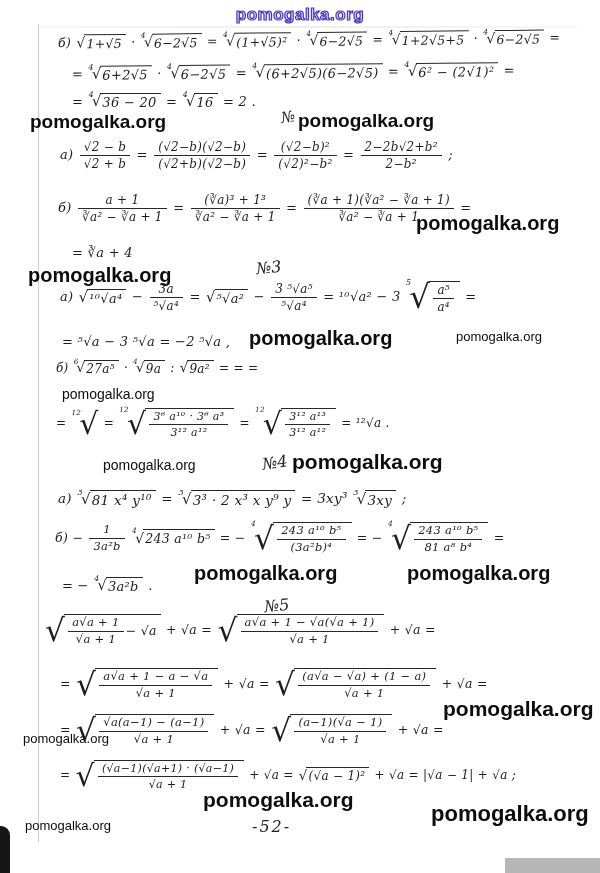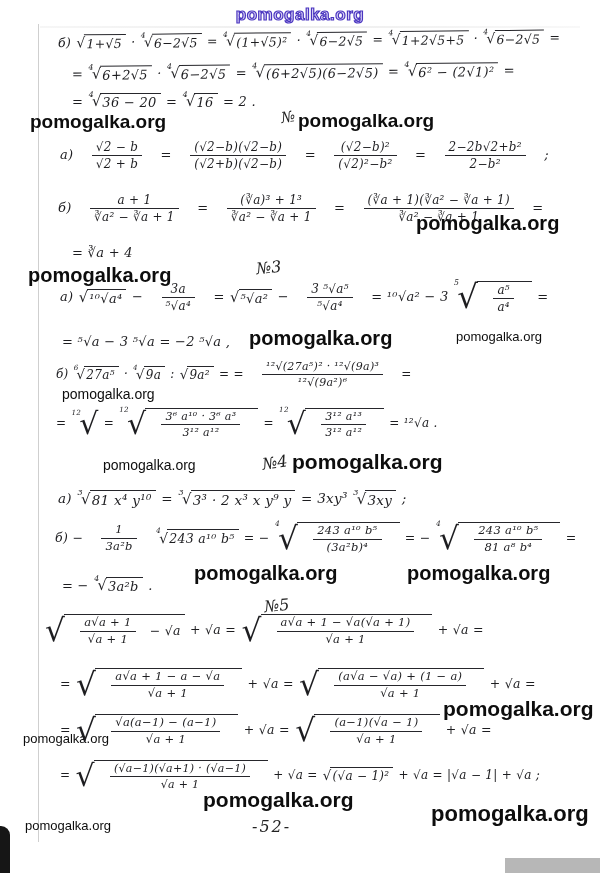--- a/index.html
+++ b/index.html
@@ -54,21 +54,21 @@
   .line-9{top:408px;left:56px;font-size:12px;}
   .line-10{top:490px;left:58px;font-size:13.5px;}
   .line-11{top:522px;left:55px;font-size:12.5px;}
   .line-12{top:577px;left:62px;}
   .line-13{top:614px;left:44px;font-size:12.5px;}
   .line-14{top:668px;left:60px;font-size:12.5px;}
   .line-15{top:714px;left:60px;font-size:12.5px;}
   .line-16{top:760px;left:60px;font-size:12px;}
   
   .frac{display:inline-block;vertical-align:middle;text-align:center;
-        font-size:.92em;line-height:1.2;margin:0 14px;}
+        font-size:.92em;line-height:1.2;margin:0 2px;}
   .fn{display:block;padding:0 4px 1px 4px;}
   .fd{display:block;border-top:1.4px solid #26262b;padding:1px 4px 0 4px;}
   
   .rt{display:inline-flex;align-items:center;vertical-align:middle;margin:0 1px;}
   .ri{font-size:.6em;align-self:flex-start;margin:-3px -2px 0 0;}
   .rsym{font-size:1.1em;font-style:normal;}
   .rsym.big{font-size:2.5em;line-height:.85;font-weight:300;}
   .rb{border-top:1.4px solid #26262b;padding:1px 4px 0 2px;display:inline-flex;
       align-items:center;margin-left:-1px;}
 </style>
@@ -214,21 +214,21 @@
         <span class="ri">4</span>
         <span class="rsym">√</span>
         <span class="rb">
           <span class="mt">9a</span>
         </span>
       </span><span class="mt"> : </span><span class="rt">
         <span class="rsym">√</span>
         <span class="rb">
           <span class="mt">9a²</span>
         </span>
-      </span><span class="mt"> = </span><span class="mt"> = </span><span class="frac"><span class="fn">¹²√(27a⁵)² · ¹²√(9a)³</span><span class="fd">¹²√(9a²)⁶</span></span><span class="mt"> =</span></div>
+      </span><span class="mt"> = </span><span class="mt"> = </span><span class="mt"> =</span></div>
     <div class="math-line line-9"><span class="mt">= </span><span class="rt">
         <span class="ri">12</span>
         <span class="rsym big">√</span>
       </span><span class="mt"> = </span><span class="rt">
         <span class="ri">12</span>
         <span class="rsym big">√</span>
         <span class="rb">
           <span class="frac">
             <span class="fn">3⁶ a¹⁰ · 3⁶ a³</span>
             <span class="fd">3¹² a¹²</span>

